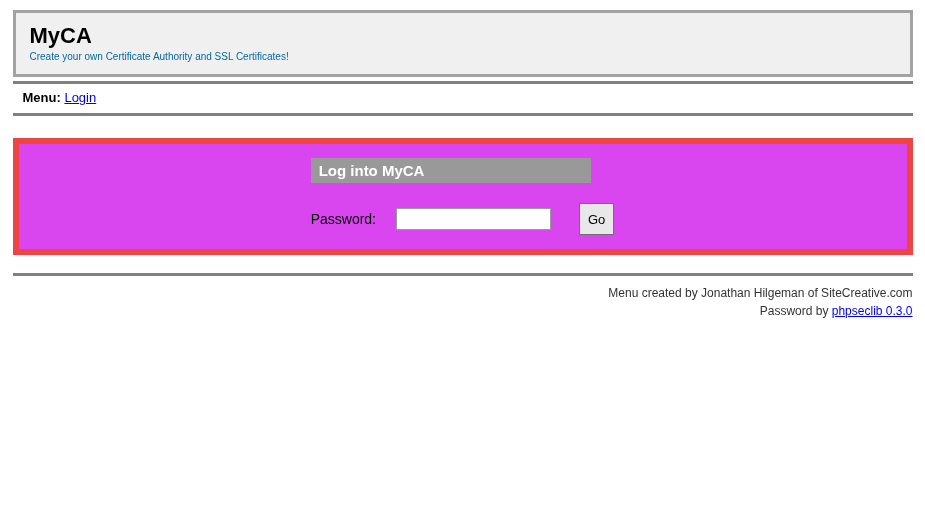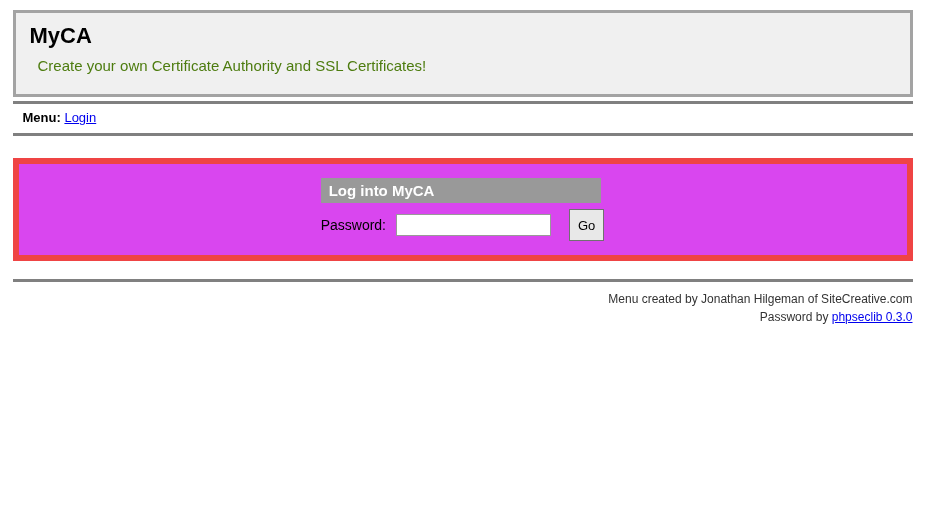--- a/index.html
+++ b/index.html
@@ -23,23 +23,23 @@
       border: 3px solid #a3a3a3;
       padding: 10px 14px 12px 14px;
     }
     .header-title {
       font-size: 22px;
       font-weight: bold;
       color: #000000;
       margin: 0 0 2px 0;
     }
     .header-subtitle {
-      font-size: 15px;
-      color: #4d7c0f;
-      margin: 8px;
+      font-size: 10px;
+      color: #0369a1;
+      margin: 0;
     }
     .rule-thick {
       border: none;
       border-top: 3px solid #808080;
       margin: 4px 0 0 0;
     }
     .menu-bar {
       padding: 6px 10px;
       font-size: 13px;
     }
@@ -71,24 +71,24 @@
     }
     .panel-title {
       background: #999999;
       color: #ffffff;
       font-weight: bold;
       font-size: 15px;
       padding: 4px 8px;
       width: 280px;
     }
     .form-row {
-      margin-top: 6px;
+      margin-top: 20px;
       display: flex;
       align-items: center;
-      gap: 10px;
+      gap: 20px;
     }
     .password-label {
       font-size: 14px;
       color: #000000;
     }
     .password-input {
       width: 155px;
       height: 22px;
       border: 1px solid #999999;
       background: #ffffff;

